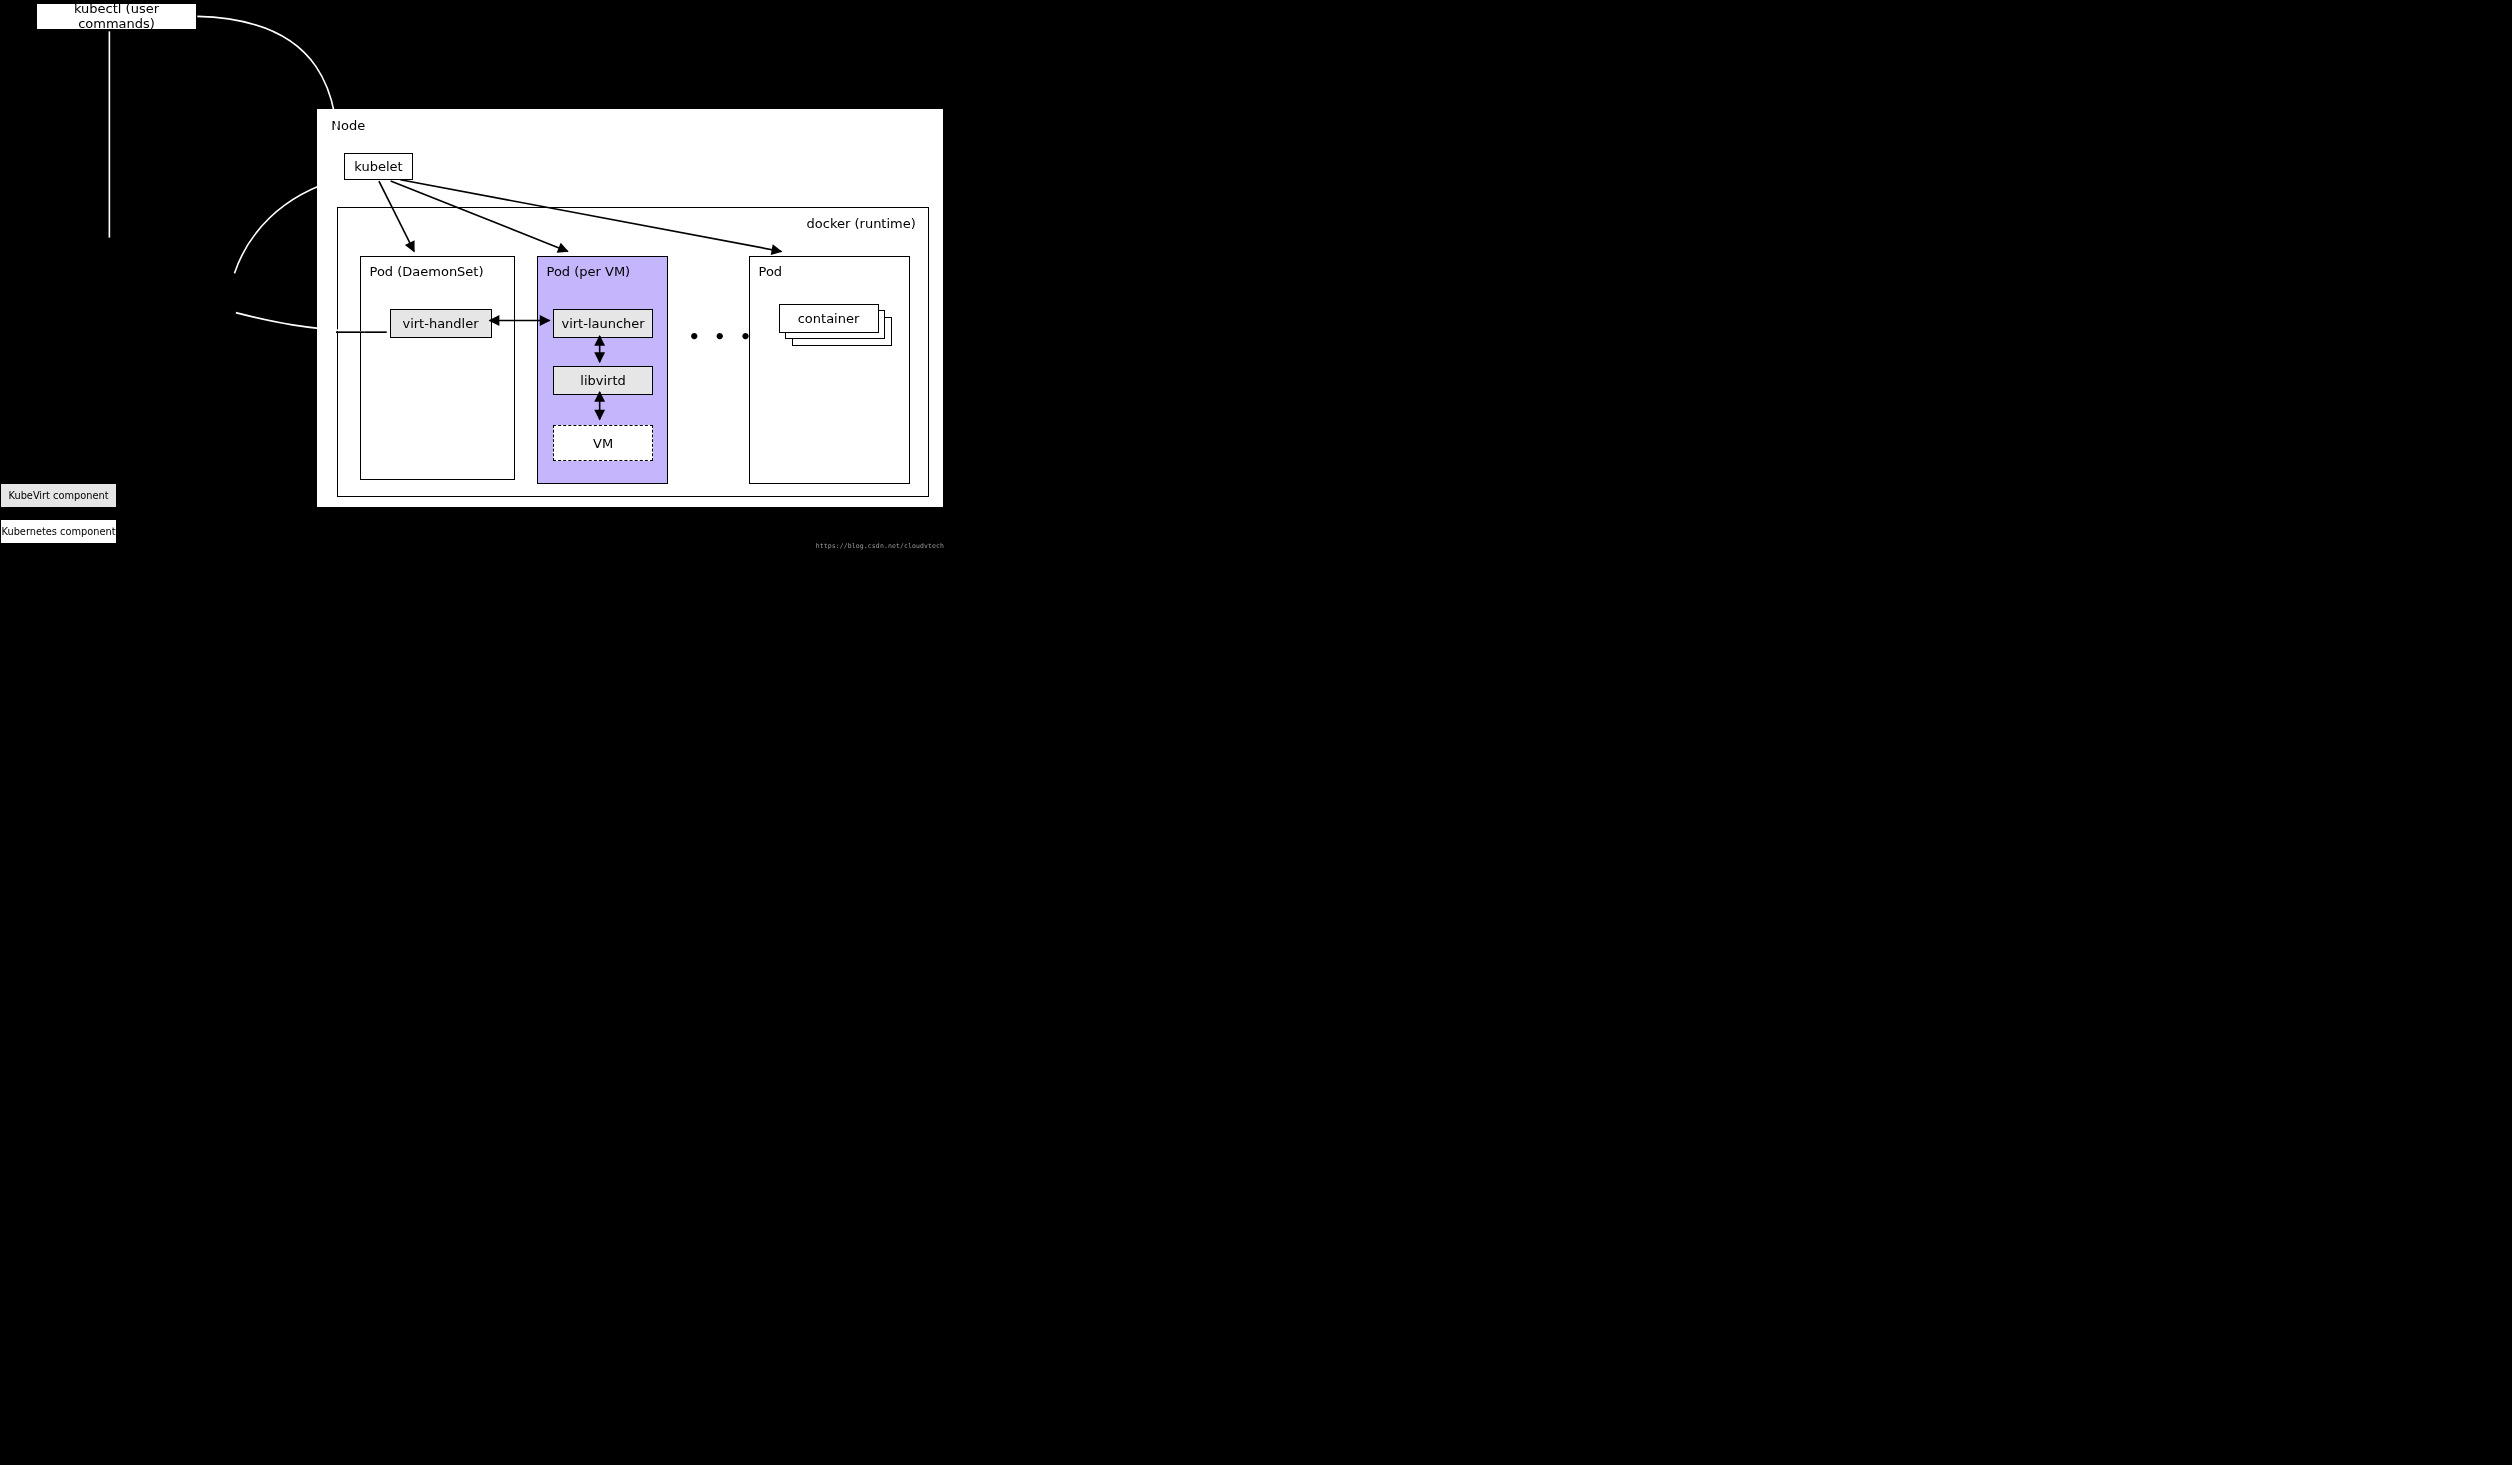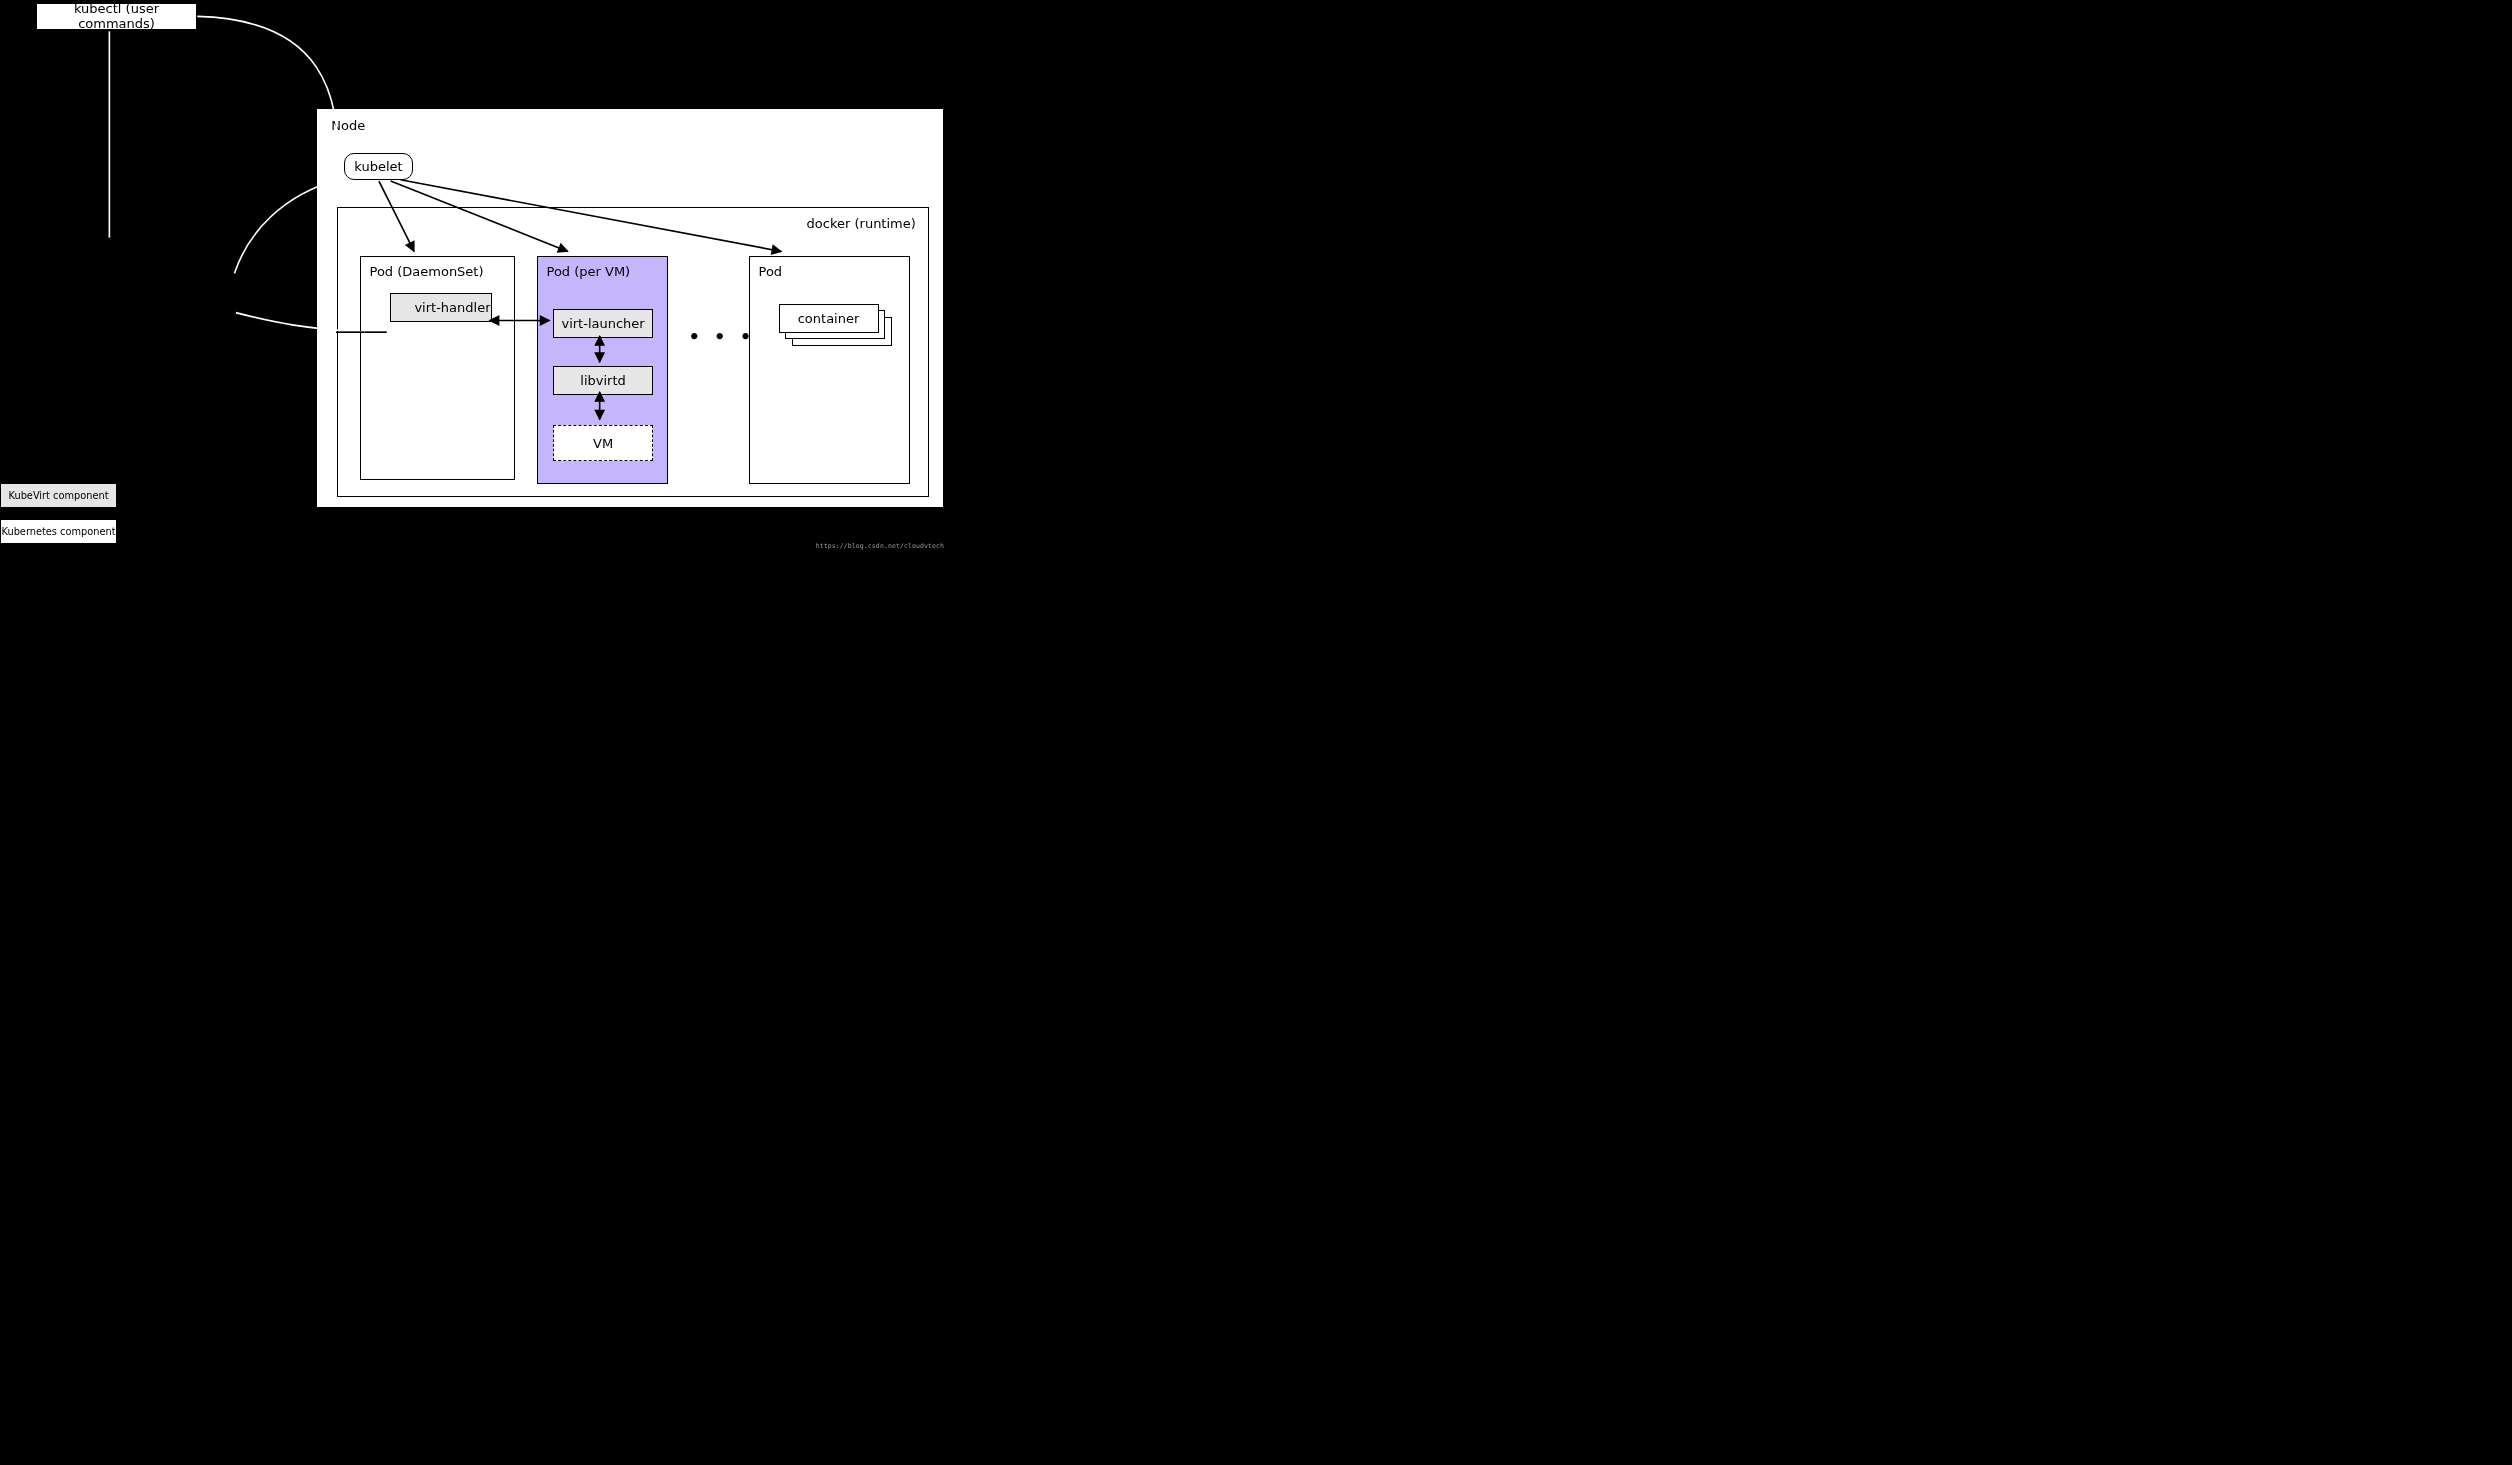--- a/index.html
+++ b/index.html
@@ -69,30 +69,30 @@
 <div class="canvas">
 
   <div class="box box-text" style="left:36px; top:2.6px; width:161px; height:27px; justify-content:center;">
     <span>kubectl (user commands)</span>
   </div>
 
 
   <div class="box" style="left:315px; top:107px; width:630px; height:402px; border-width:2px;">
     <div class="label" style="left:14.3px; top:9px;">Node</div>
 
-    <div class="box box-text" style="position:absolute; left:27px; top:44px; width:69px; height:27px;border-radius:10px;">
+    <div class="box box-text" style="position:absolute; left:27px; top:44px; width:69px; height:27px;">
       <span>kubelet</span>
     </div>
 
     <div class="box" style="position:absolute; left:19.5px; top:98px; width:592px; height:290px; background:#fff; border-width:1.3px;">
       <div class="label" style="right:11.7px; top:7.8px;">docker (runtime)</div>
 
       <div class="box" style="position:absolute; left:22px; top:48px; width:155px; height:224px; background:#fff;">
         <div class="label" style="left:9px; top:6.5px;">Pod (DaemonSet)</div>
-        <div class="box box-text shaded" style="position:absolute; left:29px; top:36px; width:102px; height:29px;justify-content:flex-end;">
+        <div class="box box-text shaded" style="position:absolute; left:29px; top:52px; width:102px; height:29px;">
           <span>virt-handler</span>
         </div>
       </div>
 
       <div class="box" style="position:absolute; left:199px; top:48px; width:131px; height:228px; background:#c4b5fd;">
         <div class="label" style="left:9px; top:6.5px;">Pod (per VM)</div>
 
         <div class="box box-text shaded" style="position:absolute; left:15.6px; top:52px; width:100px; height:29px;align-items:center;">
           <span>virt-launcher</span>
         </div>

